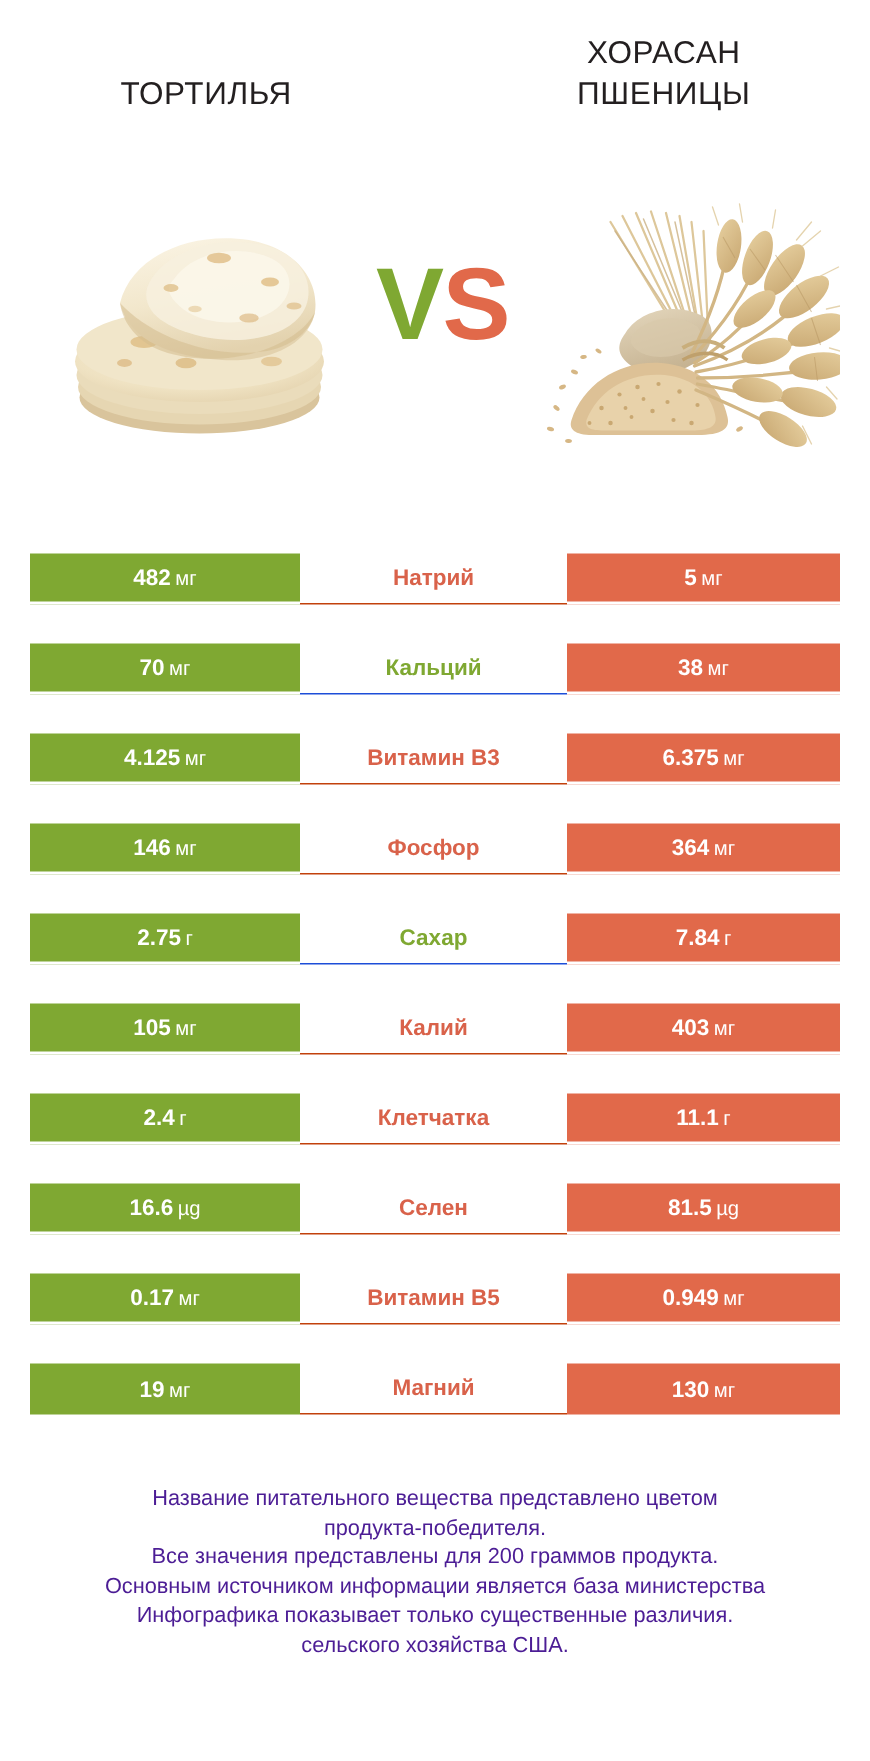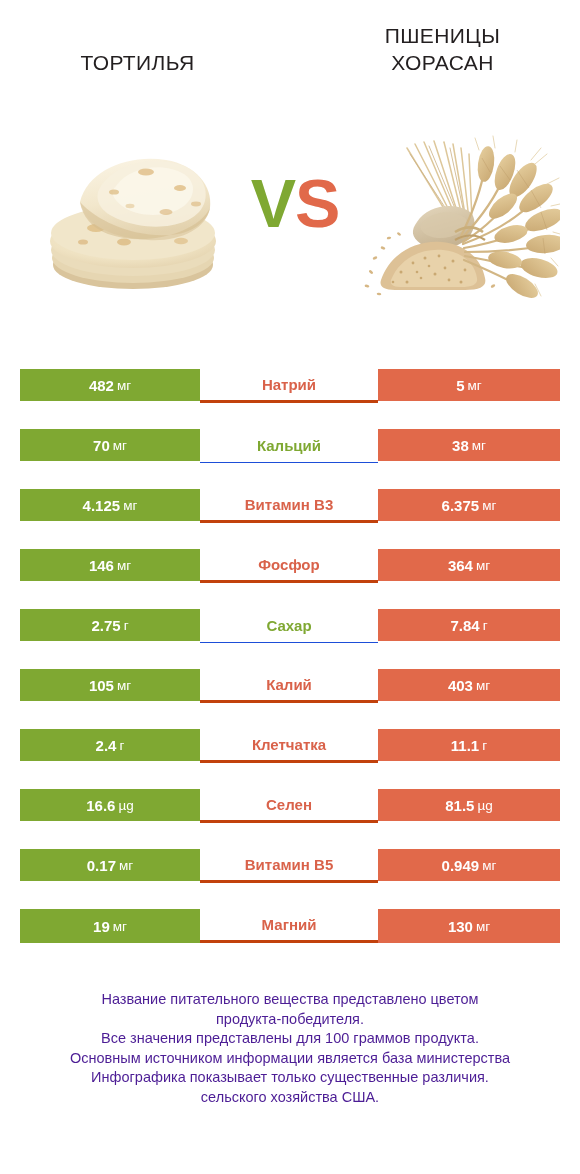--- a/index.html
+++ b/index.html
@@ -104,21 +104,21 @@
   }
   .cell.mid {
     width: 178px;
     background: #ffffff;
     font-size: 15px;
     font-weight: 700;
   }
   .cell.mid.win-left  { color: #7FA832; }
   .cell.mid.win-right { color: #D9624A; }
   .cell.mid.border-left  { border-bottom: 1px solid #1d4ed8; }
-  .cell.mid.border-right { border-bottom: 3px solid #c2410c; }
+  .cell.mid.border-right { border-bottom: 1px solid #c2410c; }
   .cell.right {
     width: 182px;
     background: #E1694A;
     color: #ffffff;
     border-bottom: 2px solid #ffffff;
   }
   .trow:last-child .cell.left,
   .trow:last-child .cell.right { border-bottom: none; }
 
   .unit { font-weight: 400; font-size: 13.5px; margin-left: 3px; }
@@ -136,22 +136,22 @@
     font-weight: 400;
   }
   .footer p { margin: 0; }
 </style>
 </head>
 <body>
 
 <div class="header">
   <div class="title left">ТОРТИЛЬЯ</div>
   <div class="title right">
+    <div>ХОРАСАН</div>
     <div>ПШЕНИЦЫ</div>
-    <div>ХОРАСАН</div>
   </div>
 </div>
 
 <div class="hero">
 
   <div class="hero-img left">
     <svg viewBox="0 0 200 170" xmlns="http://www.w3.org/2000/svg">
       <defs>
         <radialGradient id="tortG" cx="45%" cy="38%" r="72%">
           <stop offset="0%" stop-color="#f6eed7"></stop>
@@ -450,17 +450,17 @@
       <div class="cell right">
         <span>130</span>
         <span class="unit">мг</span>
       </div>
     </div>
   </div>
 
 <div class="footer">
   <p>Название питательного вещества представлено цветом</p>
   <p>продукта-победителя.</p>
-  <p>Все значения представлены для 100 граммов продукта.</p>
+  <p>Все значения представлены для 200 граммов продукта.</p>
   <p>Основным источником информации является база министерства</p>
   <p>Инфографика показывает только существенные различия.</p>
   <p>сельского хозяйства США.</p>
 </div>
 
 </body></html>

